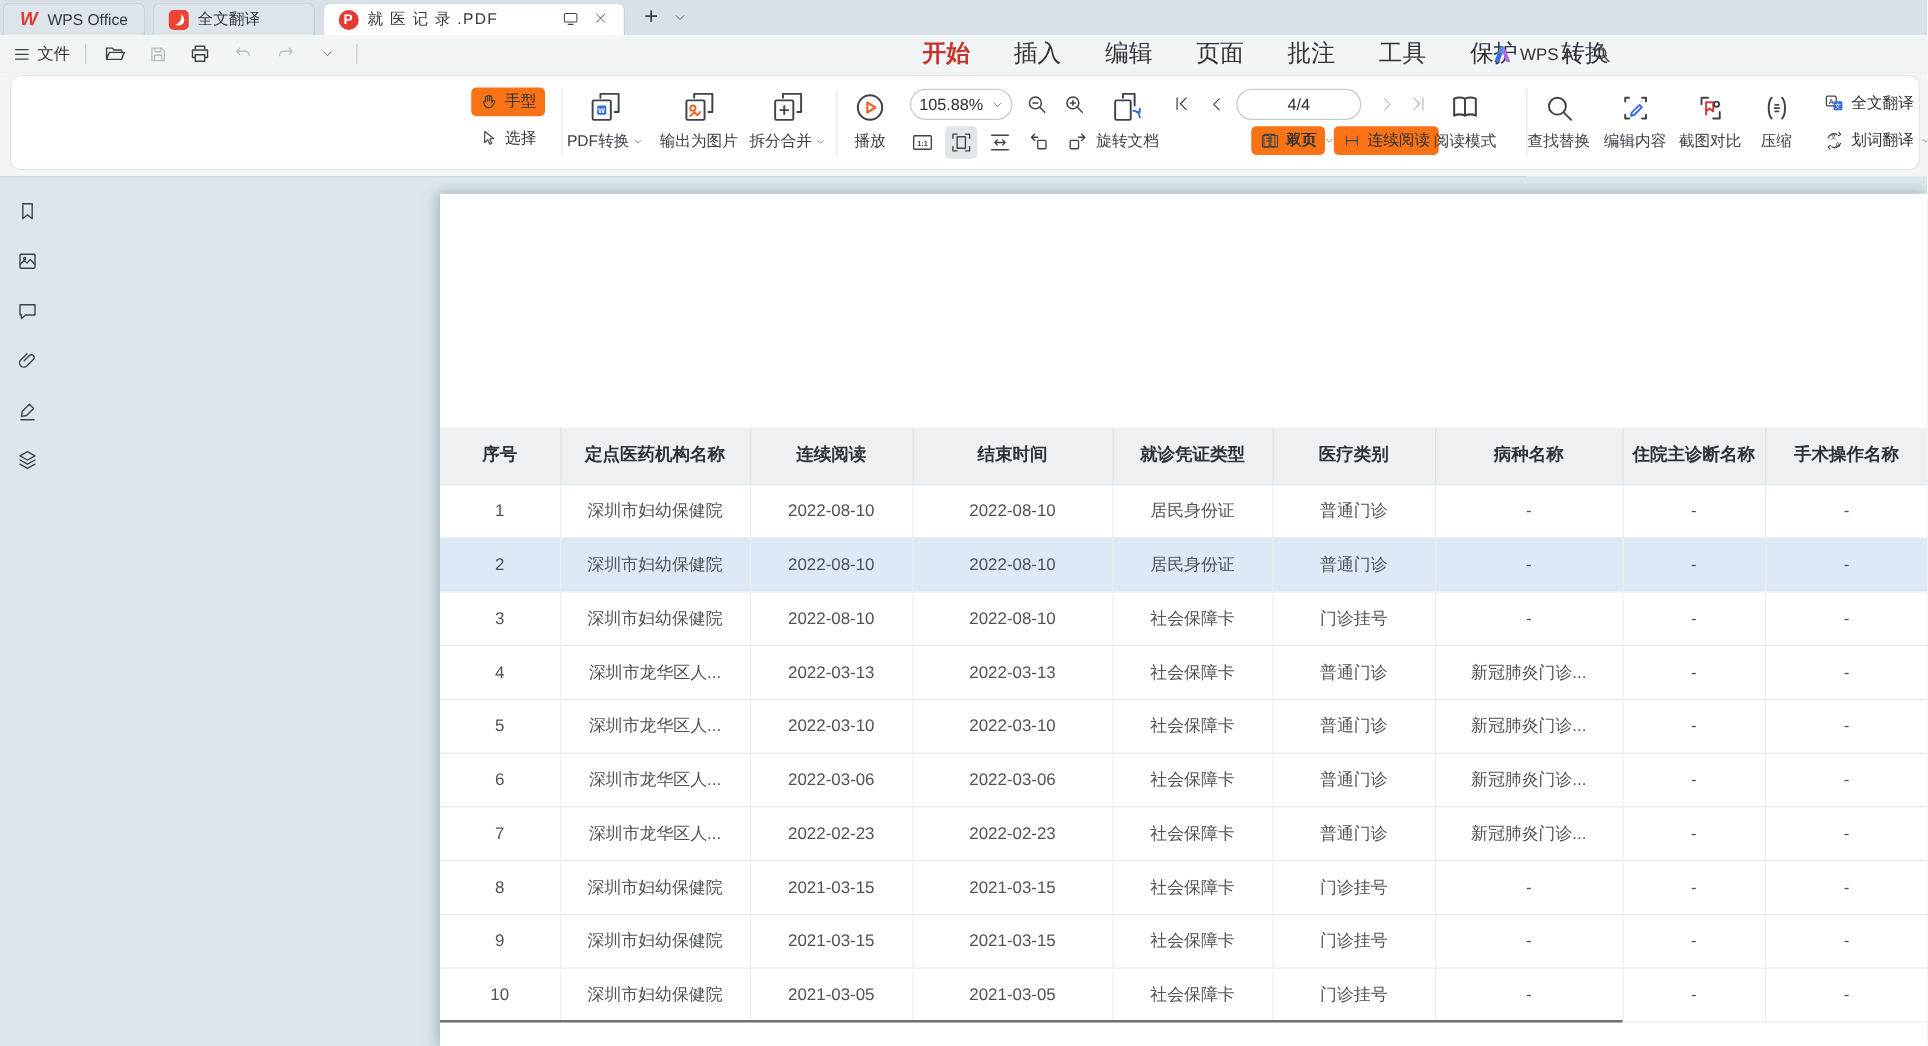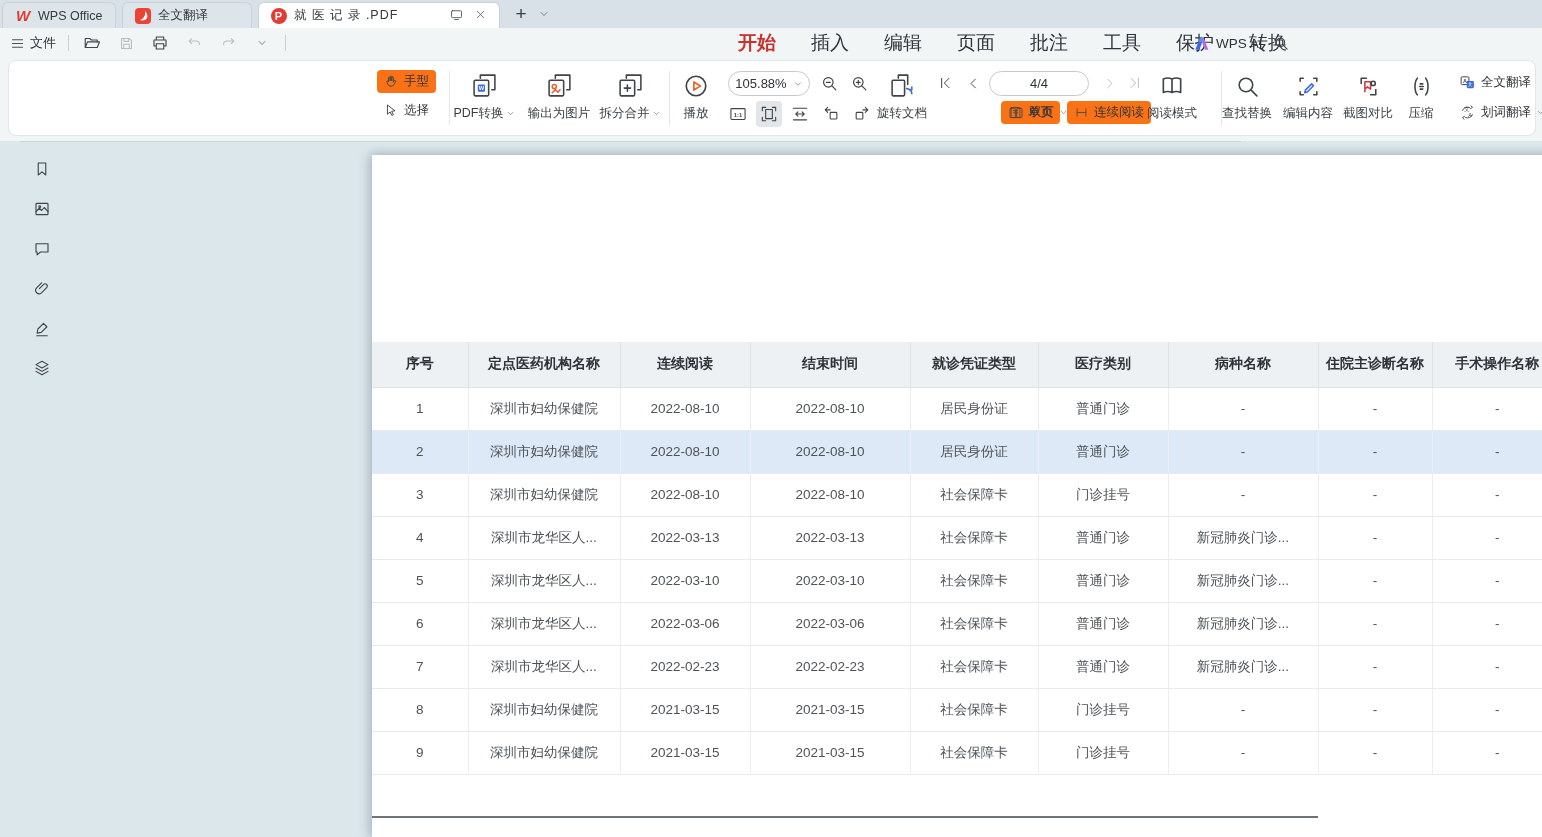--- a/index.html
+++ b/index.html
@@ -54,21 +54,21 @@
            display:flex; align-items:center; justify-content:center; gap:6px; font-size:13px; color:#2f3338; }
   .pageinput { text-align:center; font-size:13px; color:#2f3338; border:1px solid #c4cbd0; border-radius:13px; height:25px; width:100px; background:#fff; font-family:"Liberation Sans",sans-serif; }
   .navg { position:absolute; top:12px; width:20px; height:20px; display:flex; align-items:center; justify-content:center; }
 
   
   svg.ic { stroke:#3f4449; fill:none; stroke-width:1.5; stroke-linecap:round; stroke-linejoin:round; }
   svg.ic.dis { stroke:#b7bfc5; }
   svg.ic.thin { stroke-width:1.3; }
 
   
-  .workspace { position:absolute; left:0; top:141px; width:1221px; height:696px; background:#dce7ec; border-top:1px solid #ccd5da;margin-left:20px; }
+  .workspace { position:absolute; left:0; top:141px; width:1221px; height:696px; background:#dce7ec; border-top:1px solid #ccd5da; }
   .rail { position:absolute; left:0; top:0; width:44px; height:100%; }
   .rail-ic { position:absolute; left:12px; width:20px; height:20px; display:flex; align-items:center; justify-content:center; }
   .page { position:absolute; left:352px; top:13px; width:1190px; height:683px; background:#ffffff;
           box-shadow:-4px 0 10px rgba(90,110,122,0.28), 0 -3px 8px rgba(90,110,122,0.18); }
 
   
   .rec-table { position:absolute; left:0; top:187px; width:1190px; border-collapse:collapse; table-layout:fixed; }
   .rec-table th { height:45px; background:#eef1f3; font-size:14px; font-weight:bold; color:#2e3338;
                   border-right:1px solid #dfe3e6; border-bottom:1px solid #dfe3e6; text-align:center; }
   .rec-table th:last-child { border-right:none; }
@@ -625,19 +625,30 @@
               <td>9</td>
               <td>深圳市妇幼保健院</td>
               <td>2021-03-15</td>
               <td>2021-03-15</td>
               <td>社会保障卡</td>
               <td>门诊挂号</td>
               <td>-</td>
               <td>-</td>
               <td>-</td>
             </tr>
+            <tr>
+              <td>10</td>
+              <td>深圳市妇幼保健院</td>
+              <td>2021-03-05</td>
+              <td>2021-03-05</td>
+              <td>社会保障卡</td>
+              <td>门诊挂号</td>
+              <td>-</td>
+              <td>-</td>
+              <td>-</td>
+            </tr>
           </tbody>
       </table>
       <div class="table-endline"></div>
     </div>
   </div>
 
 </div>
 
 </body></html>

